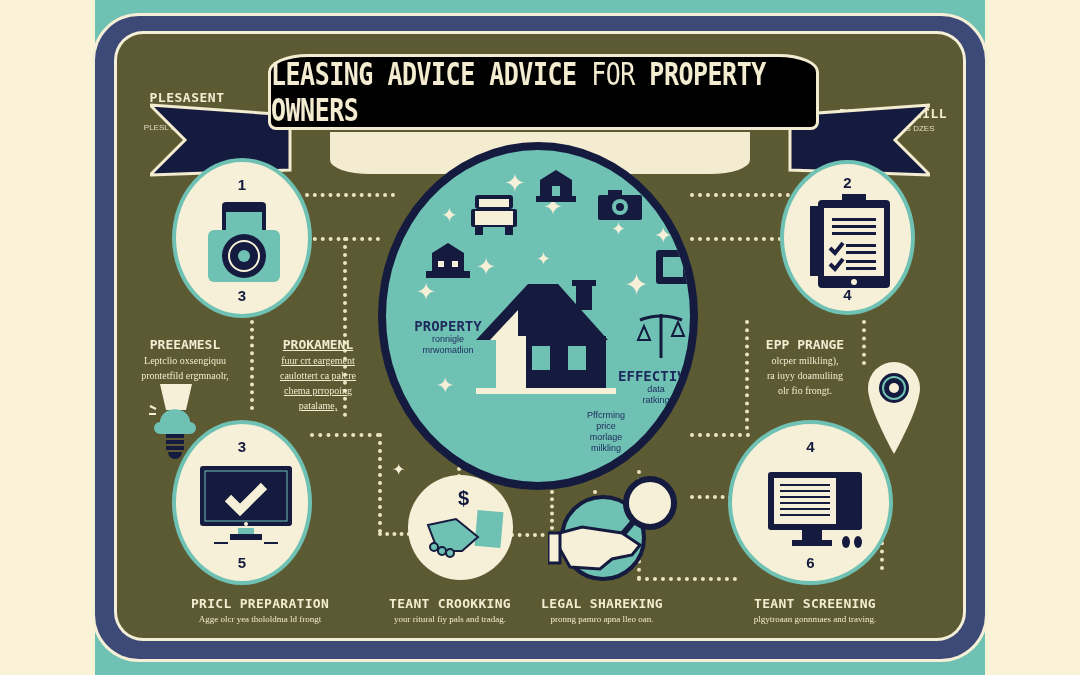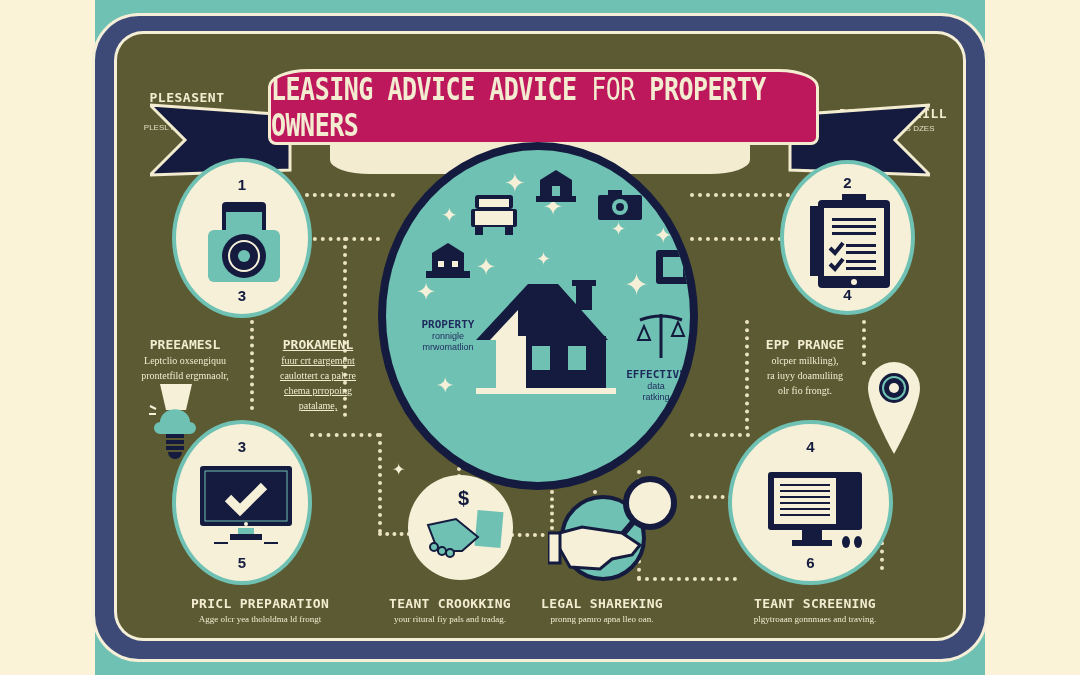--- a/index.html
+++ b/index.html
@@ -20,22 +20,22 @@
       position: absolute; left: 117px; top: 34px; width: 846px; height: 604px;
       background: #5b5a33; border-radius: 26px;
       box-shadow: 0 0 0 3px #f5efd7;
     }
     .corner-label { position: absolute; color: #f3ecd0; text-align: center; }
     .corner-label .t { font-family: "DejaVu Sans Mono", monospace; font-weight: bold; font-size: 13px; letter-spacing: 0.5px; }
     .corner-label .s { font-family: "Liberation Sans", sans-serif; font-size: 8px; opacity: 0.9; margin-top: 3px; }
 
     .ribbon-tail { position: absolute; }
     .banner-main {
-      position: absolute; left: 268px; top: 69px; width: 545px; height: 70px;
-      background: #be185d; border: 3px solid #f3ecd0;
+      position: absolute; left: 268px; top: 54px; width: 545px; height: 70px;
+      background: #000000; border: 3px solid #f3ecd0;
       border-radius: 40px 40px 8px 8px / 18px 18px 8px 8px;
       display: flex; align-items: center; justify-content: flex-start;
     }
     .banner-title {
       color: #f3ecd0; font-family: "DejaVu Sans Mono", monospace; font-weight: bold;
       font-size: 25px; letter-spacing: -0.5px; transform: scaleY(1.25);
     }
     .banner-title .thin { font-weight: normal; }
     .banner-under {
       position: absolute; left: 330px; top: 132px; width: 420px; height: 42px;
@@ -60,21 +60,21 @@
       border-radius: 50%; background: #6fc1b3; border: 8px solid #141b3e; box-sizing: border-box;
       overflow: hidden;
     }
     .sparkle { position: absolute; color: #f6f0d8; line-height: 1; }
 
     .section-label { position: absolute; text-align: center; color: #f3ecd0; }
     .section-label .h { font-family: "DejaVu Sans Mono", monospace; font-weight: bold; font-size: 13px; }
     .section-label .d { font-family: "Liberation Serif", serif; font-size: 10px; line-height: 13px; margin-top: 2px; }
 
     .circle-text { position: absolute; color: #1d2a5c; text-align: center; font-family: "Liberation Sans", sans-serif; }
-    .circle-text .h { font-family: "DejaVu Sans Mono", monospace; font-size: 11px; font-weight: bold; }
+    .circle-text .h { font-family: "DejaVu Sans Mono", monospace; font-size: 14px; font-weight: bold; }
     .circle-text .d { font-size: 9px; line-height: 11px; }
 
     .bottom-label { position: absolute; text-align: center; color: #f3ecd0; }
     .bottom-label .h { font-family: "DejaVu Sans Mono", monospace; font-weight: bold; font-size: 13px; letter-spacing: 0.3px; }
     .bottom-label .d { font-family: "Liberation Serif", serif; font-size: 9px; margin-top: 3px; }
   </style>
 </head>
 <body>
 
 <div class="bg-left"></div>
@@ -299,20 +299,26 @@
   <div class="circle-text" style="left:22px; top:168px; width:80px;">
     <div class="h">PROPERTY</div>
     <div class="d">ronnigle</div>
     <div class="d">mrwomatlion</div>
   </div>
   <div class="circle-text" style="left:232px; top:218px; width:76px;">
     <div class="h">EFFECTIVE</div>
     <div class="d">data</div>
     <div class="d">ratking</div>
   </div>
+  <div class="circle-text" style="left:180px; top:260px; width:80px;">
+    <div class="d">Pffcrming</div>
+    <div class="d">price</div>
+    <div class="d">morlage</div>
+    <div class="d">milkling</div>
+  </div>
 </div>
 
 <div style="position:absolute; left:408px; top:475px; width:105px; height:105px; border-radius:50%; background:#f6f0d8;">
   <svg style="position:absolute; left:12px; top:6px;" width="85" height="90" viewBox="0 0 85 90">
     <text x="38" y="24" font-family="Liberation Sans, sans-serif" font-weight="bold" font-size="20" fill="#141b3e">$</text>
     <rect x="56" y="30" width="26" height="36" fill="#6fc1b3" transform="rotate(5 69 48)"></rect>
     <path d="M8 44 l28 -6 l22 18 l-16 14 h-24 z" fill="#6fc1b3" stroke="#141b3e" stroke-width="2"></path>
     <circle cx="14" cy="66" r="4" fill="#6fc1b3" stroke="#141b3e" stroke-width="2"></circle>
     <circle cx="22" cy="70" r="4" fill="#6fc1b3" stroke="#141b3e" stroke-width="2"></circle>
     <circle cx="30" cy="72" r="4" fill="#6fc1b3" stroke="#141b3e" stroke-width="2"></circle>

